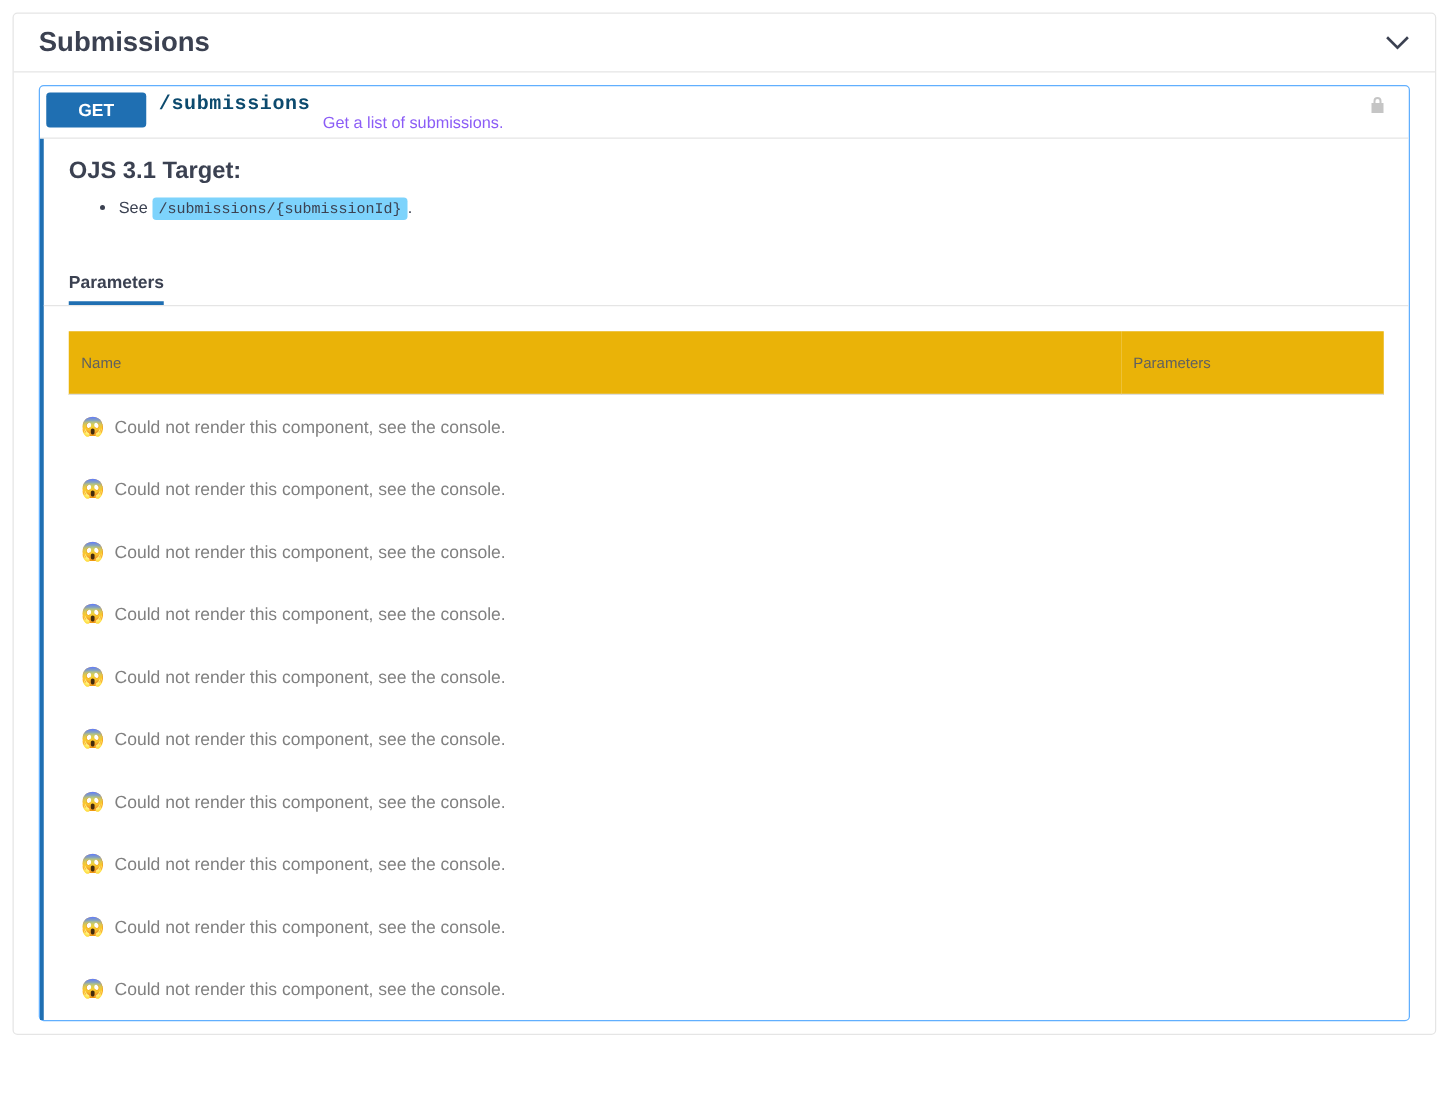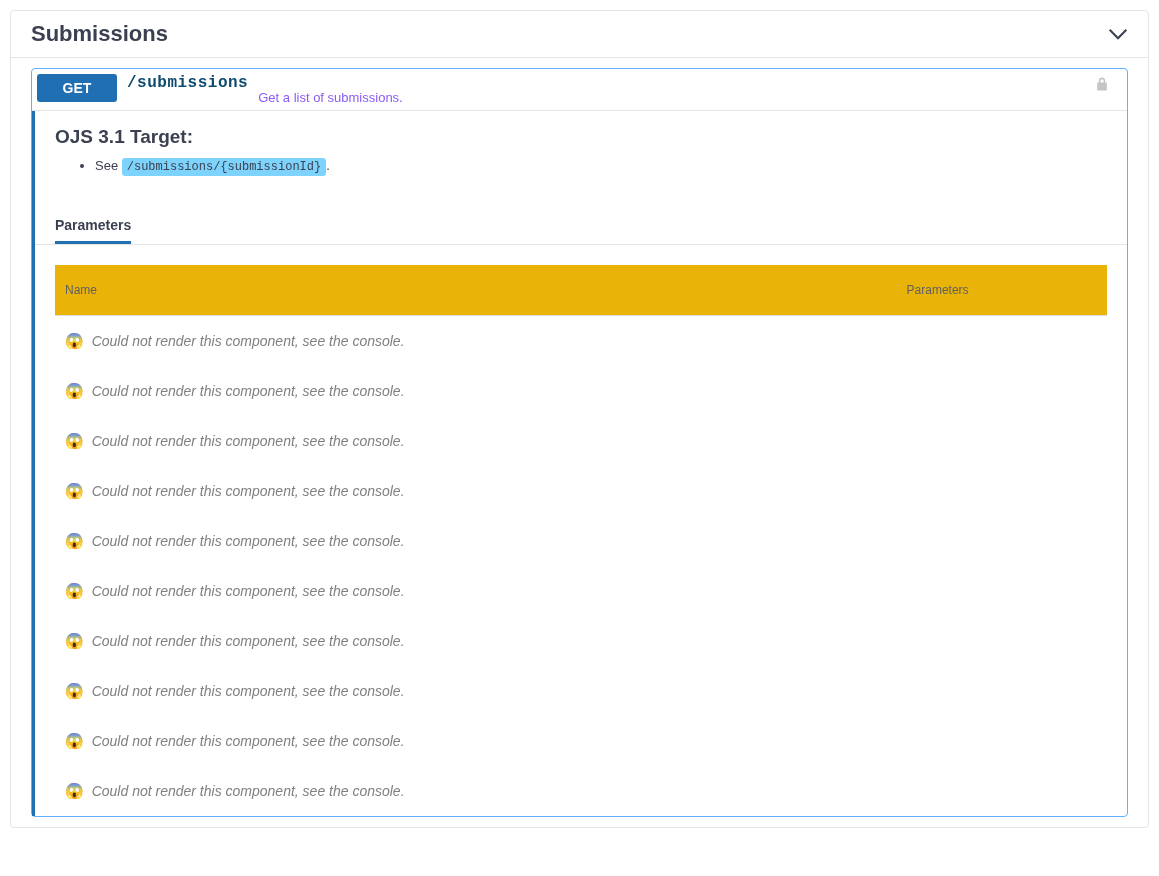--- a/index.html
+++ b/index.html
@@ -156,21 +156,20 @@
   }
   .error-cell {
     display: flex;
     align-items: center;
     gap: 8px;
   }
   .error-emoji {
     font-size: 15px;
   }
   .error-text {
-    font-style: italic;
     color: #808080;
     font-size: 14px;
   }
 </style>
 </head>
 <body>
 
 <div class="tag-container">
   <div class="tag-header">
     <span class="tag-title">Submissions</span>

